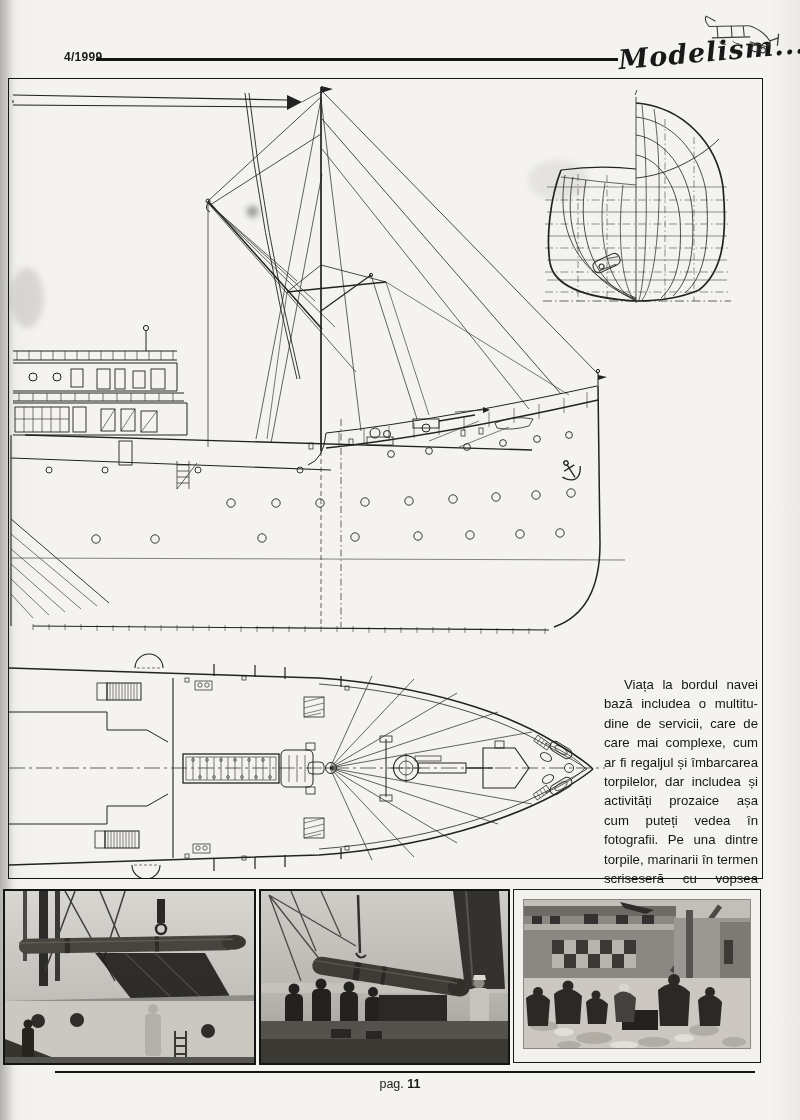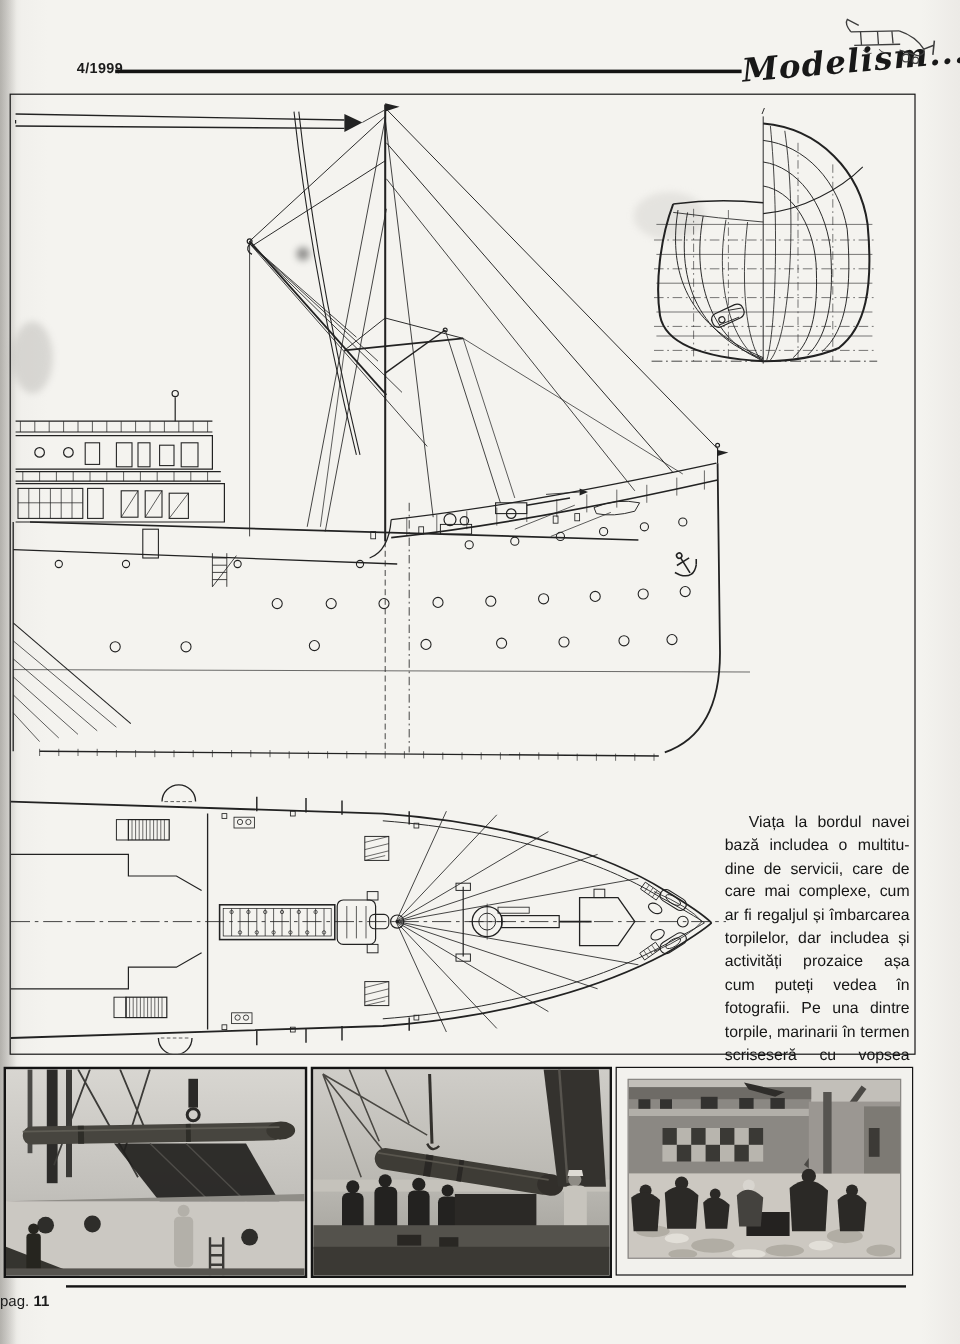--- a/index.html
+++ b/index.html
@@ -30,21 +30,21 @@
   
   .photo{position:absolute;top:889px;height:172px;border:2px solid #141414;
          overflow:hidden;background:#b9b7b3;}
   .photo1{left:3px;width:249px;}
   .photo2{left:259px;width:247px;}
   .photo3{left:513px;width:246px;border-width:1.5px;background:#f2f1ed;}
   .photo3 .inner{position:absolute;left:9px;top:9px;width:226px;height:148px;
          background:#c6c4c0;overflow:hidden;border:1px solid #8a8884;}
   
   .frule{position:absolute;left:55px;top:1071px;width:700px;height:2.2px;background:#141414;}
-  .pag{position:absolute;left:0;top:1077px;width:800px;font-size:12.5px;}
+  .pag{position:absolute;left:0;top:1077px;width:800px;text-align:center;font-size:12.5px;}
   .pag .num{font-weight:bold;}
 </style>
 </head>
 <body>
 
 <div class="page">
   <div class="scan-edge"></div>
   <div class="smudge" style="left:247px;top:206px;width:11px;height:11px;background:#3c3c3c;opacity:.55"></div>
   <div class="smudge" style="left:10px;top:268px;width:34px;height:60px;background:#9a9894;opacity:.30"></div>
   <div class="smudge" style="left:528px;top:160px;width:60px;height:40px;background:#c8c6c2;opacity:.35"></div>

